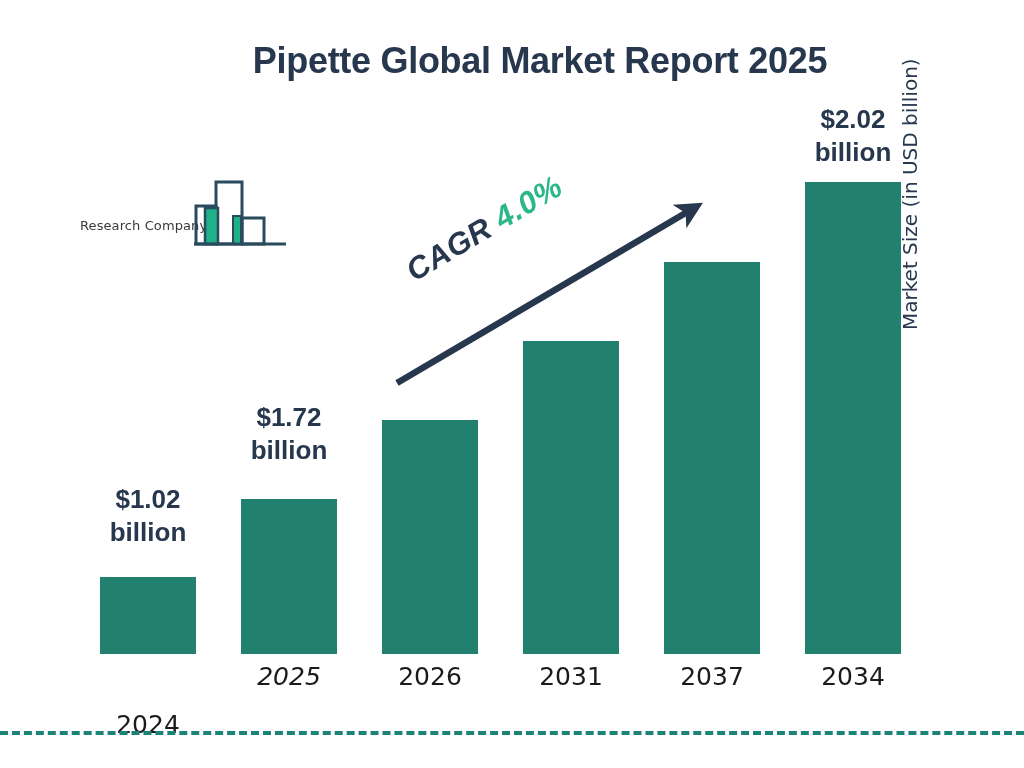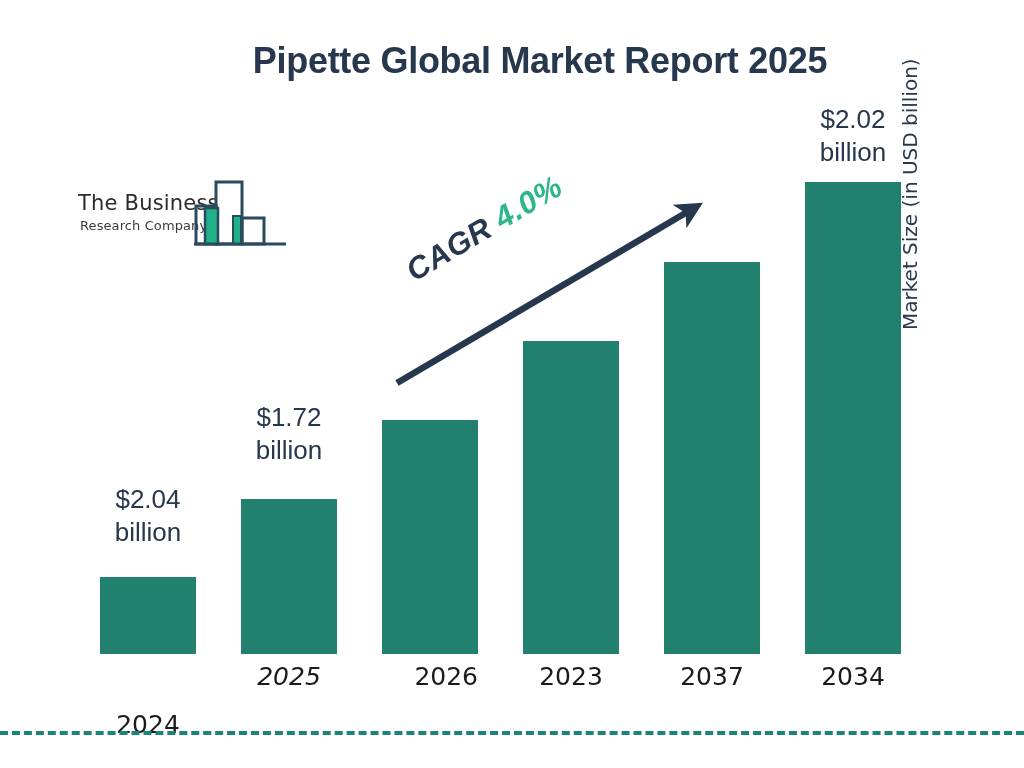--- a/index.html
+++ b/index.html
@@ -96,21 +96,21 @@
     font-weight: 400;
     color: #1b1b1b;
     white-space: nowrap;
   }
 
   .value-label {
     position: absolute;
     text-align: center;
     font-family: "Liberation Sans", sans-serif;
     font-size: 26px;
-    font-weight: normal;
+    font-weight: bold;
     color: #26374e;
     line-height: 1.28;
     white-space: nowrap;
   }
 
   
   .cagr-label {
     position: absolute;
     left: 400px;
     top: 258px;
@@ -155,21 +155,20 @@
   }
 </style>
 </head>
 <body>
 
 <div id="canvas">
 
   <div class="chart-title">Pipette Global Market Report 2025</div>
 
   <div class="logo">
-    <div class="logo-text-main">The Business</div>
     <div class="logo-text-sub">Research Company</div>
     <svg class="logo-mark" width="92" height="72" viewBox="0 0 92 72">
 
       <rect x="22" y="4" width="26" height="62" fill="none" stroke="#2a4a5e" stroke-width="3"></rect>
 
       <rect x="2" y="28" width="20" height="38" fill="none" stroke="#2a4a5e" stroke-width="3"></rect>
 
       <rect x="11" y="30" width="13" height="36" fill="#21b189" stroke="#2a4a5e" stroke-width="2.5"></rect>
 
       <rect x="48" y="40" width="22" height="26" fill="none" stroke="#2a4a5e" stroke-width="3"></rect>
@@ -184,27 +183,27 @@
 
     <div class="bar" style="left:100px; top:577px; width:96px; height:77px;"></div>
     <div class="bar" style="left:241px; top:499px; width:96px; height:155px;"></div>
     <div class="bar" style="left:382px; top:420px; width:96px; height:234px;"></div>
     <div class="bar" style="left:523px; top:341px; width:96px; height:313px;"></div>
     <div class="bar" style="left:664px; top:262px; width:96px; height:392px;"></div>
     <div class="bar" style="left:805px; top:182px; width:96px; height:472px;"></div>
 
     <div class="bar-year" style="left:100px; top:662px; width:96px;margin-top:48px;">2024</div>
     <div class="bar-year" style="left:241px; top:662px; width:96px;font-style:italic;">2025</div>
-    <div class="bar-year" style="left:382px; top:662px; width:96px;text-align:right;">2026</div>
-    <div class="bar-year" style="left:523px; top:662px; width:96px;">2023</div>
+    <div class="bar-year" style="left:382px; top:662px; width:96px;">2026</div>
+    <div class="bar-year" style="left:523px; top:662px; width:96px;">2031</div>
     <div class="bar-year" style="left:664px; top:662px; width:96px;">2037</div>
     <div class="bar-year" style="left:805px; top:662px; width:96px;">2034</div>
 
     <div class="value-label" style="left:82px; top:483px; width:132px;">
-      <div>$2.04</div>
+      <div>$1.02</div>
       <div>billion</div>
     </div>
 
     <div class="value-label" style="left:223px; top:393px; width:132px;margin-top:8px;">
       <div>$1.72</div>
       <div>billion</div>
     </div>
 
     <div class="value-label" style="left:787px; top:103px; width:132px;">
       <div>$2.02</div>

